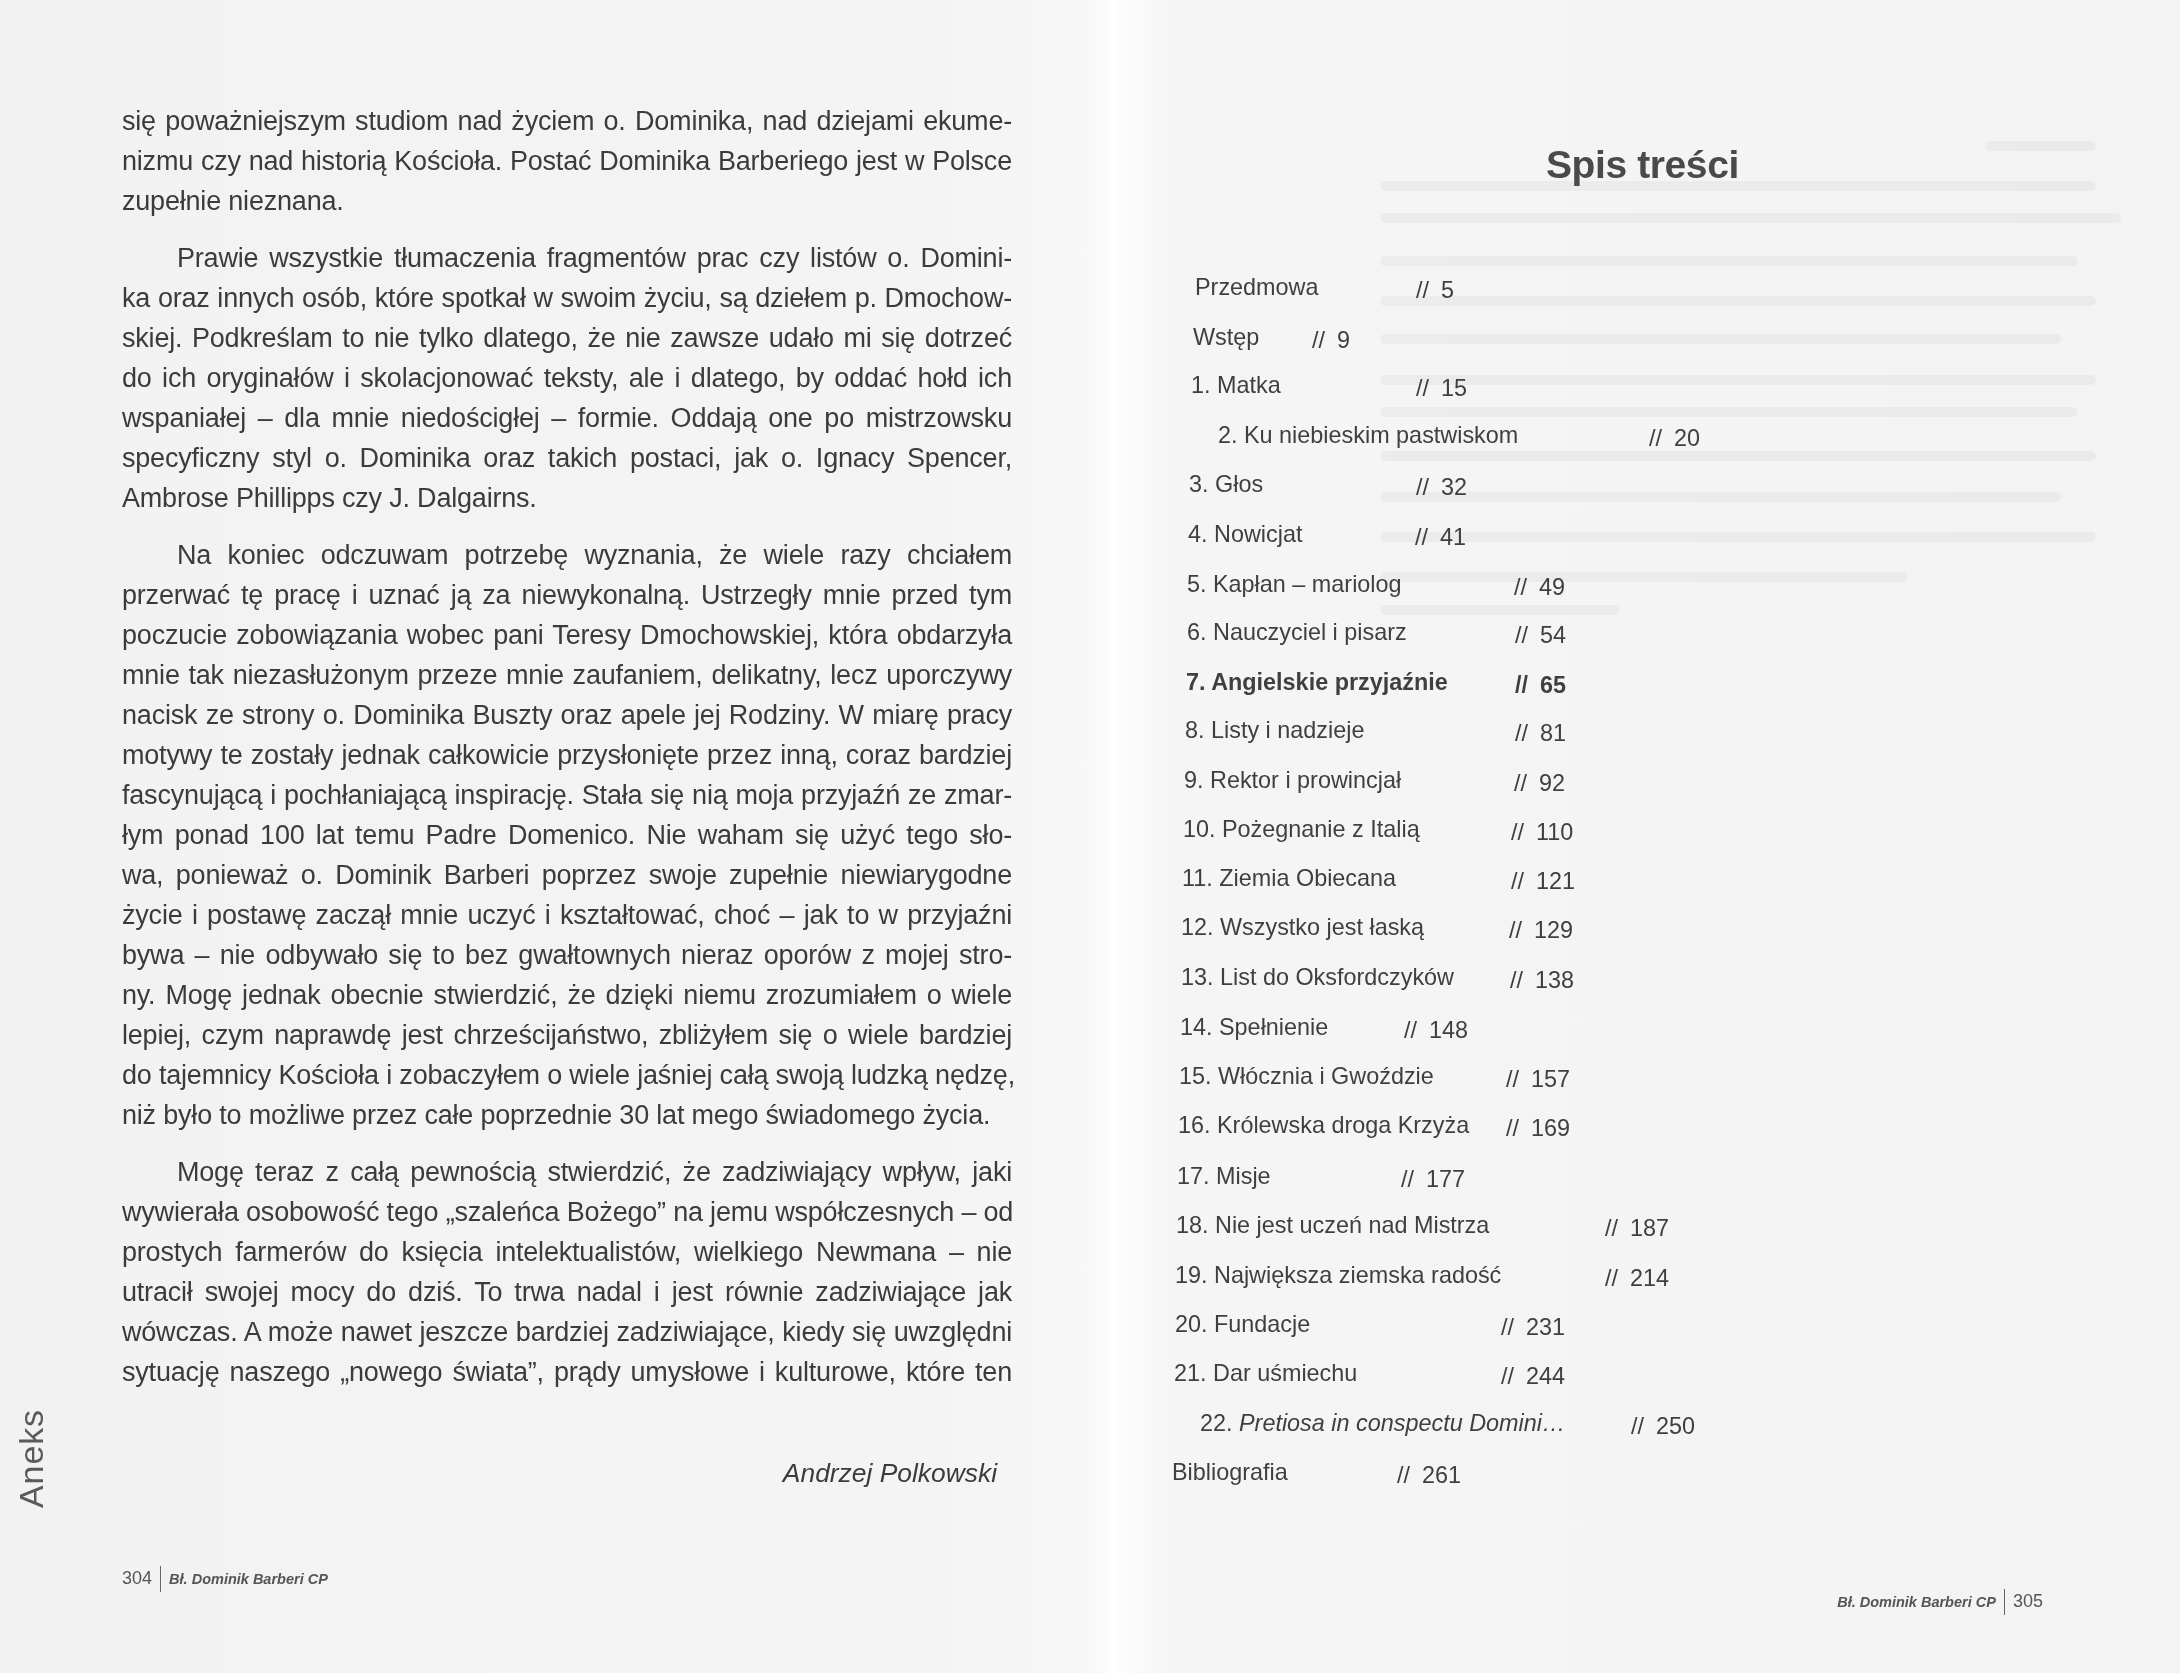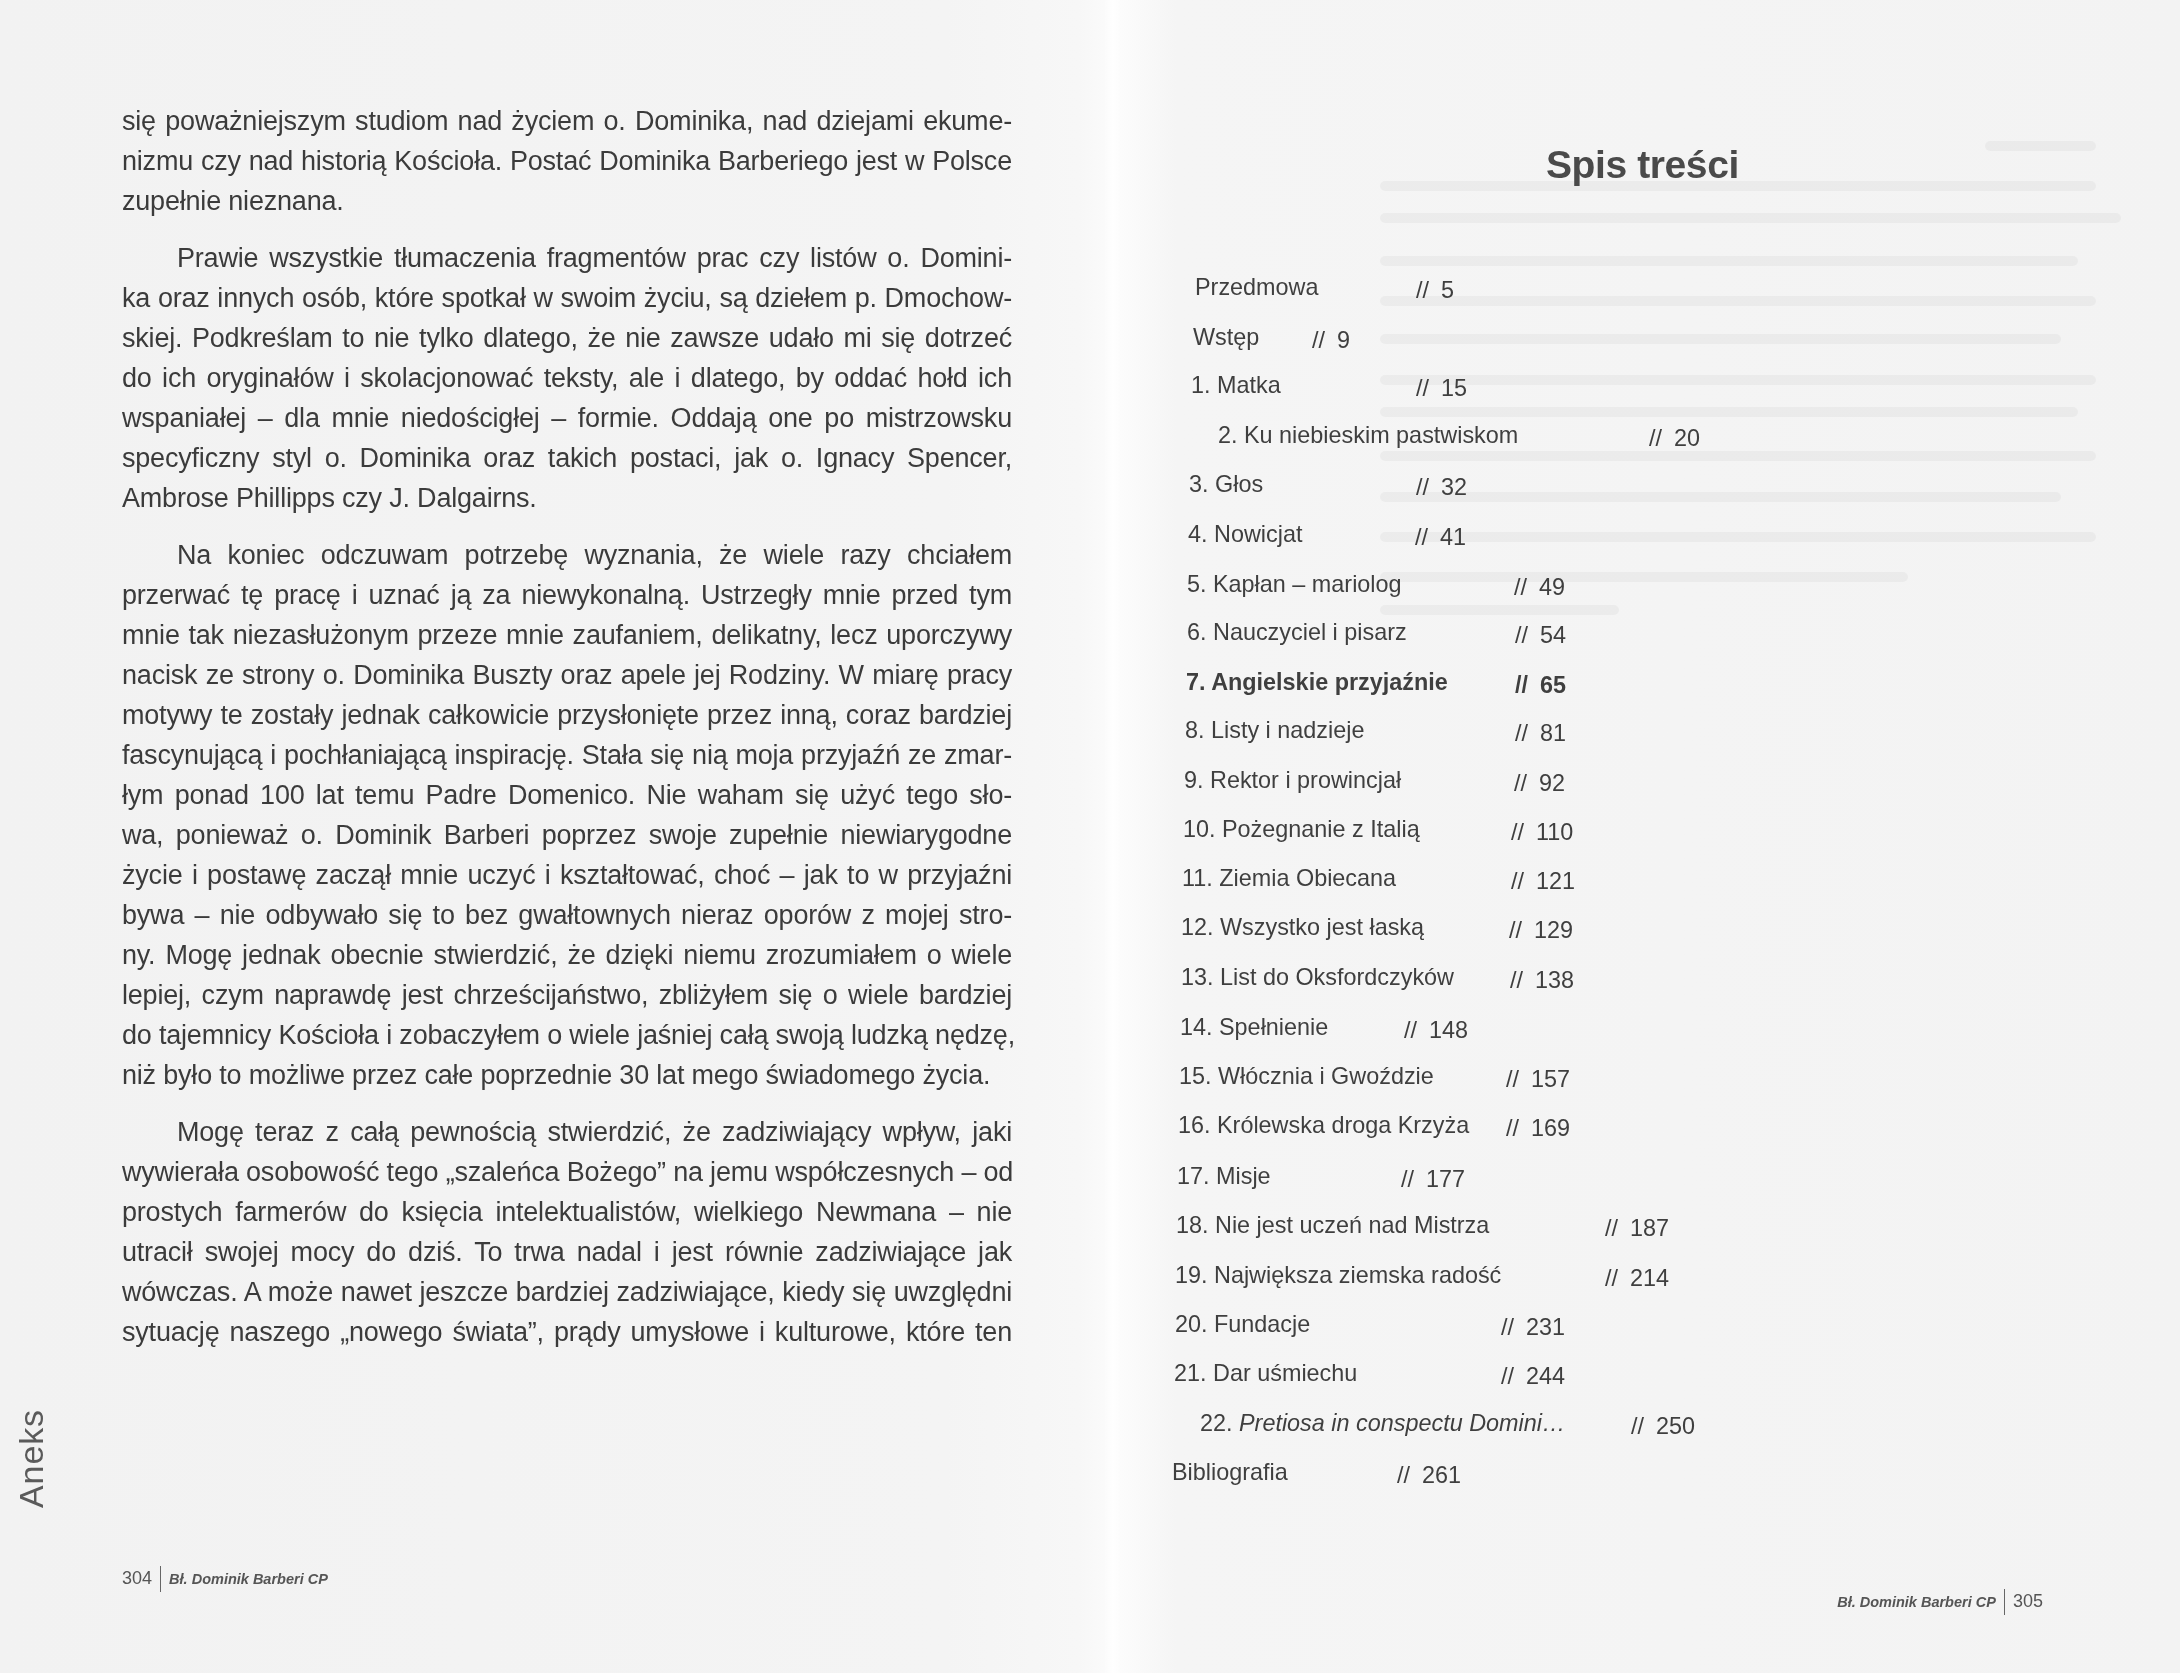--- a/index.html
+++ b/index.html
@@ -102,20 +102,21 @@
         <span class="line">ka oraz innych osób, które spotkał w swoim życiu, są dziełem p. Dmochow-</span>
         <span class="line">skiej. Podkreślam to nie tylko dlatego, że nie zawsze udało mi się dotrzeć</span>
         <span class="line">do ich oryginałów i skolacjonować teksty, ale i dlatego, by oddać hołd ich</span>
         <span class="line">wspaniałej – dla mnie niedościgłej – formie. Oddają one po mistrzowsku</span>
         <span class="line">specyficzny styl o. Dominika oraz takich postaci, jak o. Ignacy Spencer,</span>
         <span class="line last">Ambrose Phillipps czy J. Dalgairns.</span>
       </p>
       <p>
         <span class="line" style="padding-left: 55px;">Na koniec odczuwam potrzebę wyznania, że wiele razy chciałem</span>
         <span class="line">przerwać tę pracę i uznać ją za niewykonalną. Ustrzegły mnie przed tym</span>
+        <span class="line">poczucie zobowiązania wobec pani Teresy Dmochowskiej, która obdarzyła</span>
         <span class="line">mnie tak niezasłużonym przeze mnie zaufaniem, delikatny, lecz uporczywy</span>
         <span class="line">nacisk ze strony o. Dominika Buszty oraz apele jej Rodziny. W miarę pracy</span>
         <span class="line">motywy te zostały jednak całkowicie przysłonięte przez inną, coraz bardziej</span>
         <span class="line">fascynującą i pochłaniającą inspirację. Stała się nią moja przyjaźń ze zmar-</span>
         <span class="line">łym ponad 100 lat temu Padre Domenico. Nie waham się użyć tego sło-</span>
         <span class="line">wa, ponieważ o. Dominik Barberi poprzez swoje zupełnie niewiarygodne</span>
         <span class="line">życie i postawę zaczął mnie uczyć i kształtować, choć – jak to w przyjaźni</span>
         <span class="line">bywa – nie odbywało się to bez gwałtownych nieraz oporów z mojej stro-</span>
         <span class="line">ny. Mogę jednak obecnie stwierdzić, że dzięki niemu zrozumiałem o wiele</span>
         <span class="line">lepiej, czym naprawdę jest chrześcijaństwo, zbliżyłem się o wiele bardziej</span>
@@ -125,20 +126,21 @@
       <p>
         <span class="line" style="padding-left: 55px;">Mogę teraz z całą pewnością stwierdzić, że zadziwiający wpływ, jaki</span>
         <span class="line">wywierała osobowość tego „szaleńca Bożego” na jemu współczesnych – od</span>
         <span class="line">prostych farmerów do księcia intelektualistów, wielkiego Newmana – nie</span>
         <span class="line">utracił swojej mocy do dziś. To trwa nadal i jest równie zadziwiające jak</span>
         <span class="line">wówczas. A może nawet jeszcze bardziej zadziwiające, kiedy się uwzględni</span>
         <span class="line">sytuację naszego „nowego świata”, prądy umysłowe i kulturowe, które ten</span>
       </p>
     </div>
 
+  <div class="signature">Andrzej Polkowski</div>
 
   <div class="side-label">Aneks</div>
 
   <div class="footer-left">
     <span>304</span>
     <span class="footer-sep"></span>
     <span class="footer-title">Bł. Dominik Barberi CP</span>
   </div>
 
   <div class="toc-title">Spis treści</div>

